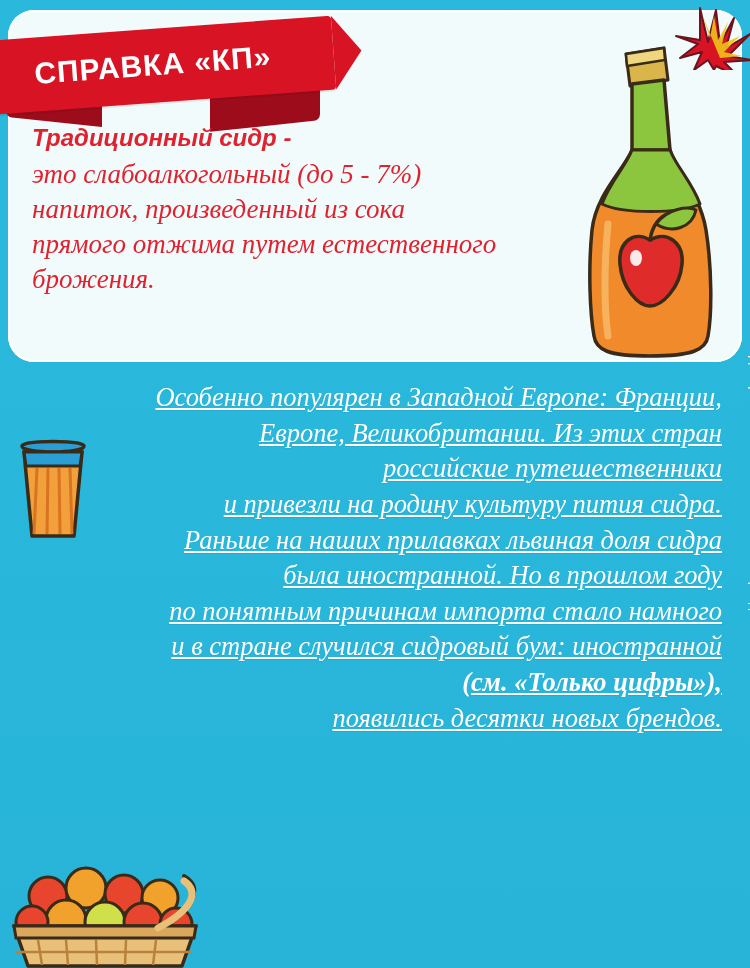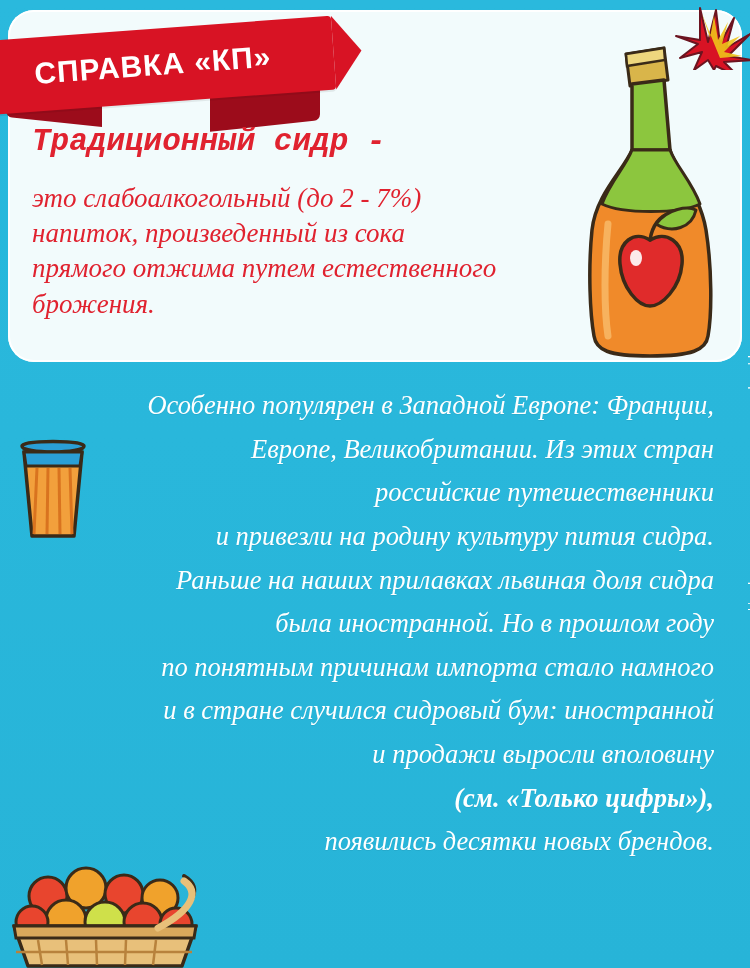--- a/index.html
+++ b/index.html
@@ -103,25 +103,25 @@
     position: absolute;
     left: 32px;
     top: 122px;
     width: 470px;
     color: #e0222f;
     font-style: italic;
     line-height: 1.30;
   }
   .lead-title {
     font-weight: bold;
-    font-size: 31px;
+    font-size: 24px;
     color: #e0222f;
     display: block;
-    margin-bottom: 19px;
-    font-family: Liberation Mono, monospace;
+    margin-bottom: 4px;
+    font-family: Liberation Sans, sans-serif;
   }
   .lead-body {
     font-size: 27px;
     display: block;
     color: #e0222f;
     font-family: "Liberation Serif", serif;
   }
 
   
   .bottle {
@@ -149,21 +149,22 @@
     width: 690px;
     text-align: right;
     color: #ffffff;
     font-style: italic;
     font-size: 26.5px;
     line-height: 1.345;
     font-family: "Liberation Serif", serif;
     text-shadow: 0 1px 0 rgba(0,0,0,0.06);
   }
   .body-text p {
-    margin: 8px;
+    margin: 0;
+    text-decoration: underline;
   }
   .body-bold {
     font-weight: bold;
   }
 
   
   .glass {
     position: absolute;
     left: 10px;
     top: 436px;
@@ -215,21 +216,21 @@
 
   <div class="ribbon-wrap">
     <div class="ribbon-tail-left"></div>
     <div class="ribbon-tail-right"></div>
     <div class="ribbon-main"></div>
     <div class="ribbon-text">СПРАВКА «КП»</div>
   </div>
 
   <div class="lead">
     <span class="lead-title">Традиционный сидр -</span>
-    <span class="lead-body">это слабоалкогольный (до 2 - 7%) напиток, произведенный из сока прямого отжима путем естественного брожения.</span>
+    <span class="lead-body">это слабоалкогольный (до 5 - 7%) напиток, произведенный из сока прямого отжима путем естественного брожения.</span>
   </div>
 
   <div class="bottle">
     <svg width="180" height="346" viewBox="0 0 180 346">
 
       <path d="M66 36 L104 30 L108 62 L70 68 Z" fill="#d9b54a" stroke="#3a2a18" stroke-width="3" stroke-linejoin="round"></path>
       <path d="M66 36 L104 30 L105 42 L67 48 Z" fill="#eed77e" stroke="#3a2a18" stroke-width="2.5"></path>
 
       <path d="M72 66 L104 62 L110 132 L72 136 Z" fill="#8cc63e" stroke="#3a2a18" stroke-width="3.5" stroke-linejoin="round"></path>
 
@@ -260,21 +261,20 @@
 
   <div class="body-text">
     <p>Особенно популярен в Западной Европе: Франции,</p>
     <p>Европе, Великобритании. Из этих стран</p>
     <p>российские путешественники</p>
     <p>и привезли на родину культуру пития сидра.</p>
     <p>Раньше на наших прилавках львиная доля сидра</p>
     <p>была иностранной. Но в прошлом году</p>
     <p>по понятным причинам импорта стало намного</p>
     <p>и в стране случился сидровый бум: иностранной</p>
-    <p>и продажи выросли вполовину</p>
     <p class="body-bold">(см. «Только цифры»),</p>
     <p>появились десятки новых брендов.</p>
   </div>
 
   <div class="basket">
     <svg width="230" height="120" viewBox="0 0 230 120">
 
       <g stroke="#3a2a18" stroke-width="3">
         <circle cx="40" cy="48" r="19" fill="#e8452e"></circle>
         <circle cx="78" cy="40" r="20" fill="#f0a22c"></circle>

